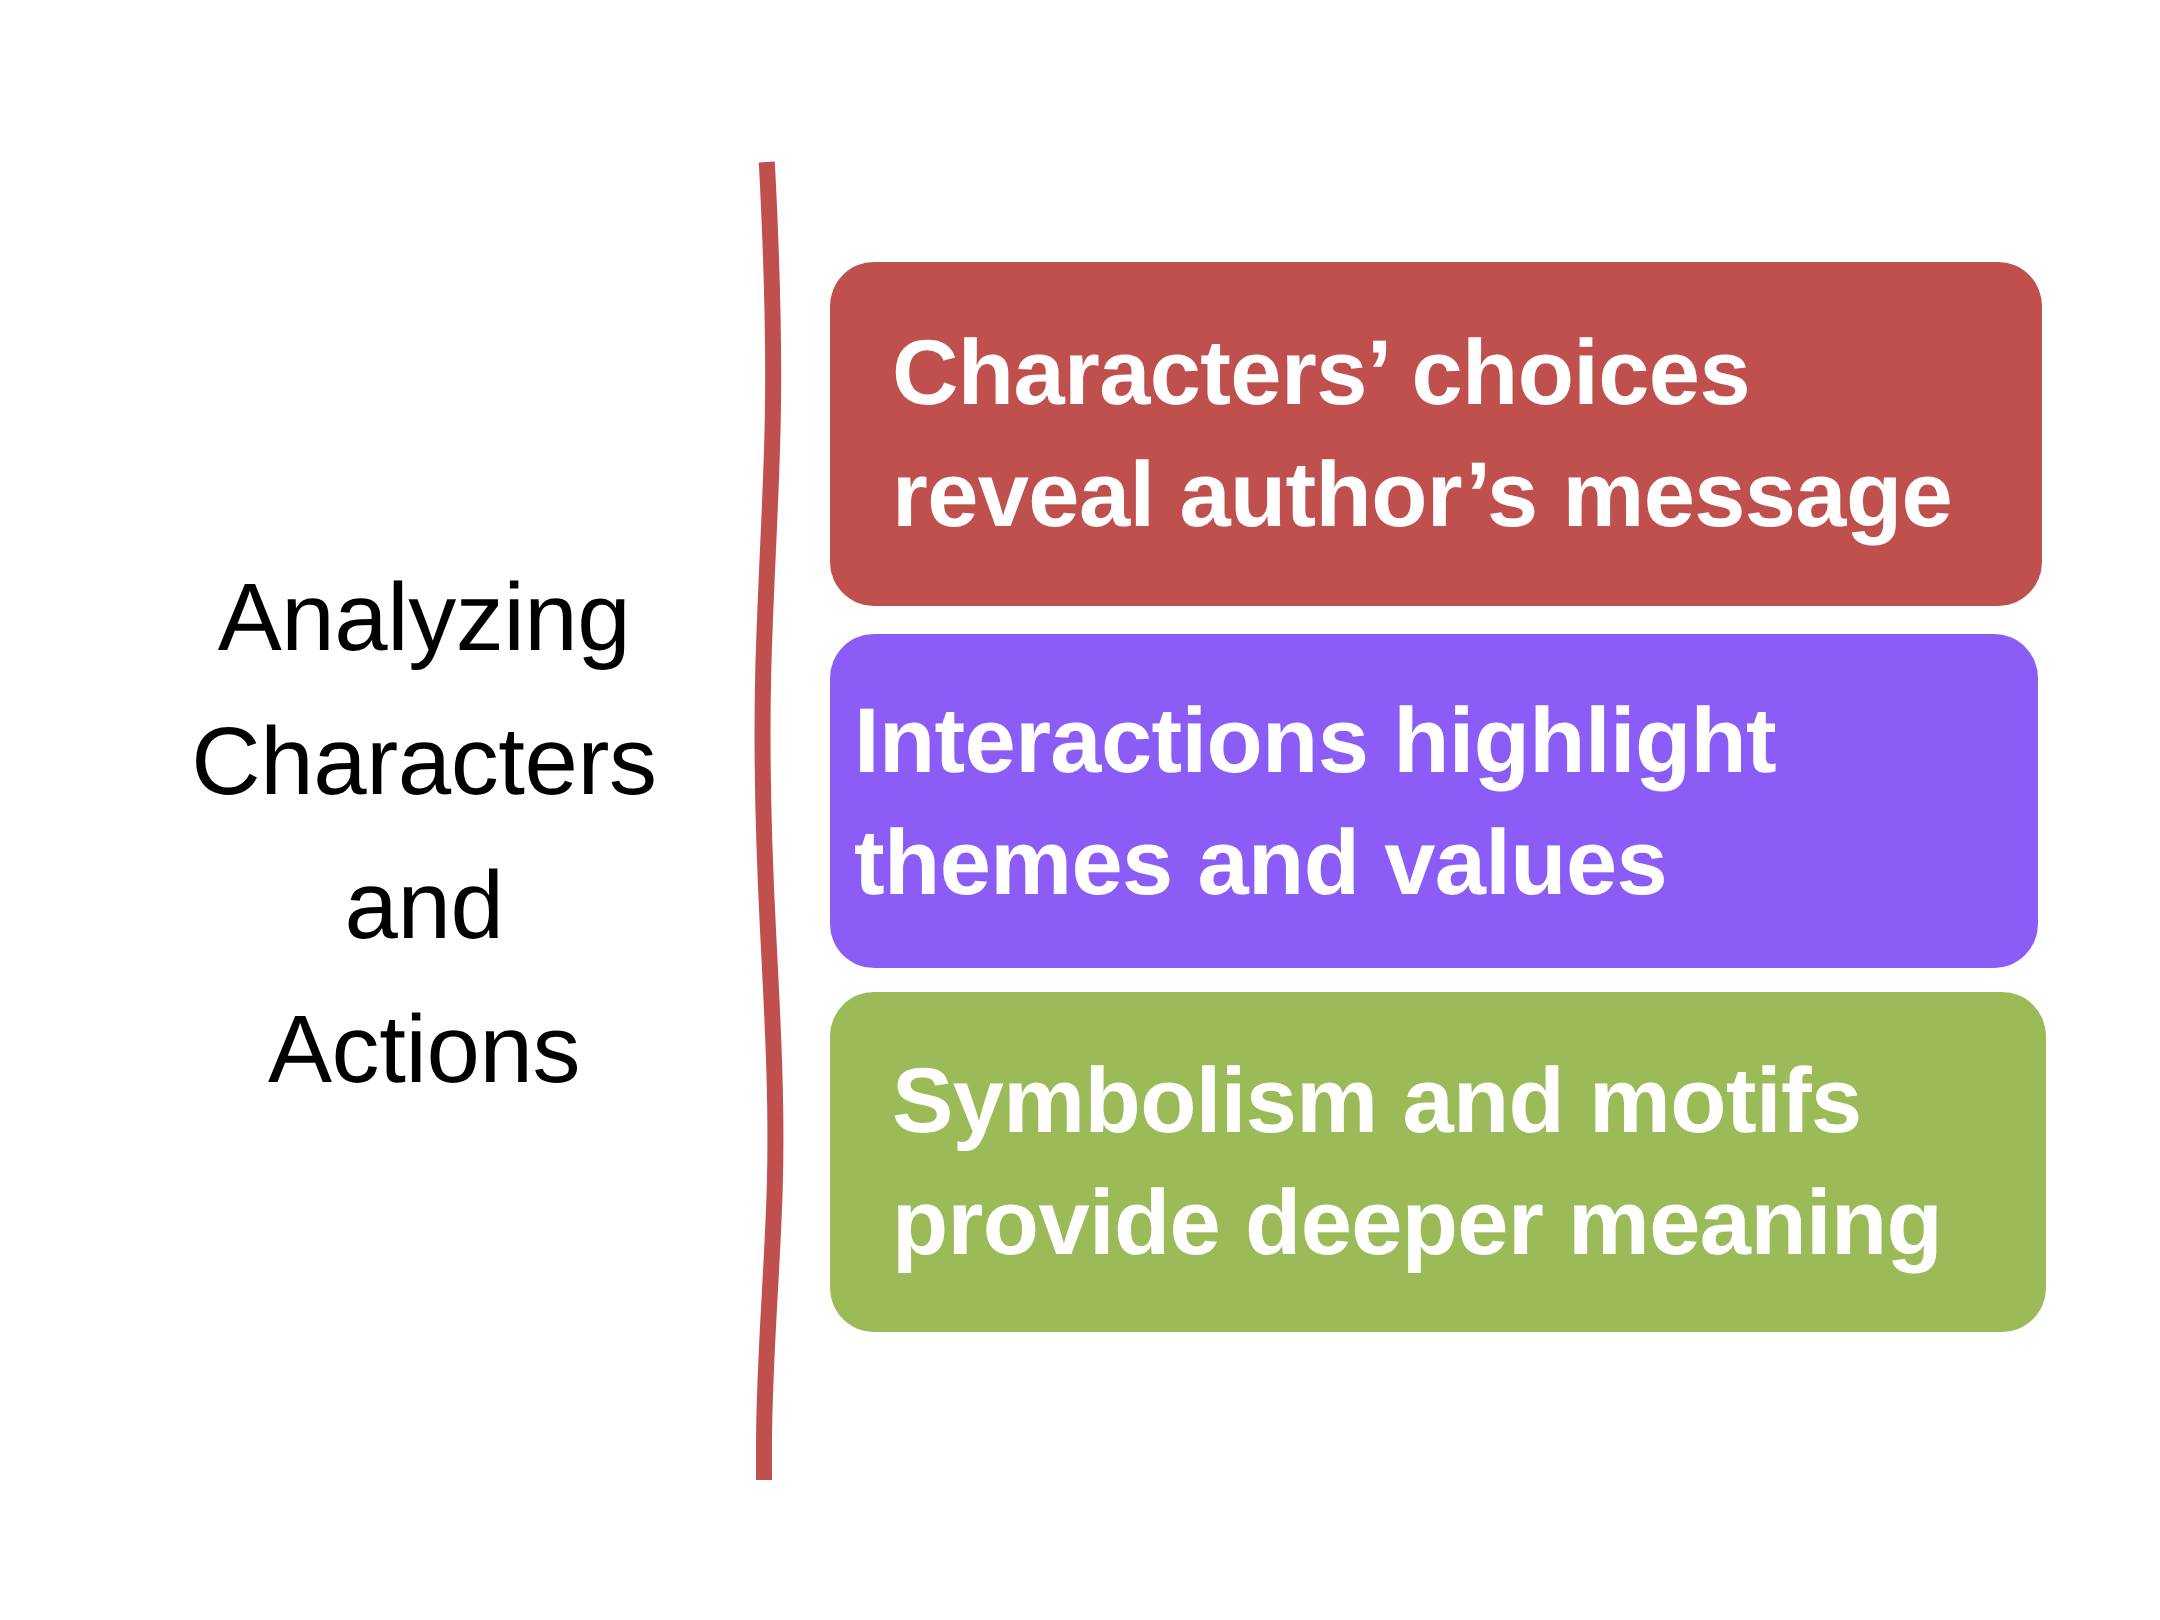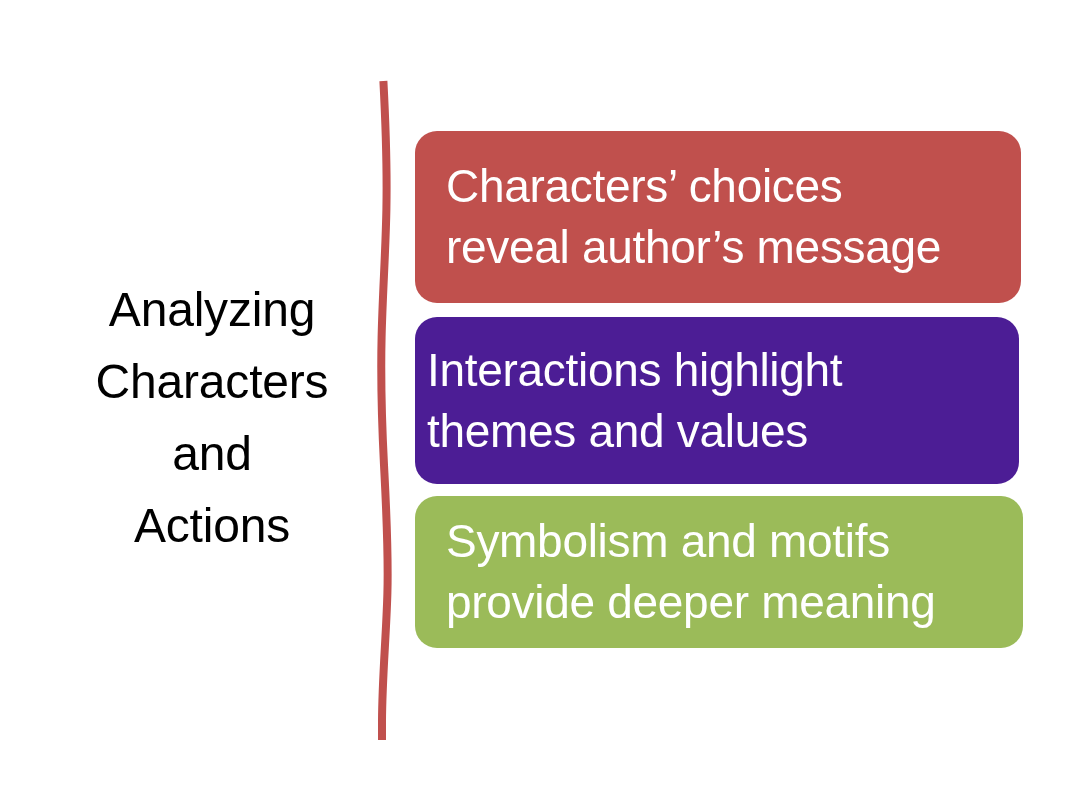--- a/index.html
+++ b/index.html
@@ -55,28 +55,28 @@
     border-radius: 22px;
     box-sizing: border-box;
     display: flex;
     align-items: center;
     padding: 0 30px 0 31px;
   }
   .box-text {
     color: #ffffff;
     font-size: 46px;
     line-height: 61px;
-    font-weight: 400;
+    font-weight: 700;
     letter-spacing: -0.3px;
     white-space: pre-line;
   }
 
   .box-0 { top: 131px; width: 606px; height: 172px; }
   .box-1 { top: 317px; width: 604px; height: 167px; }
-  .box-2 { top: 496px; width: 608px; height: 152px; }
+  .box-2 { top: 496px; width: 608px; height: 170px; }
 </style>
 </head>
 <body>
 
 <div id="slide">
 
   <div class="title-block">Analyzing
 Characters
 and
 Actions</div>
@@ -91,21 +91,21 @@
                C20.2,558 16.2,600 16.0,643
                L16.0,662" fill="none" stroke="#C0504D" stroke-width="8" stroke-linecap="butt"></path>
     </svg>
   </div>
 
   <div class="box box-0" style="background:#C0504D;">
     <div class="box-text">Characters’ choices
 reveal author’s message</div>
   </div>
 
-  <div class="box box-1" style="background:#4c1d95;padding-left:12px;">
+  <div class="box box-1" style="background:#8b5cf6;padding-left:12px;">
     <div class="box-text">Interactions highlight
 themes and values</div>
   </div>
 
   <div class="box box-2" style="background:#9BBB59;">
     <div class="box-text">Symbolism and motifs
 provide deeper meaning</div>
   </div>
 
 </div>

